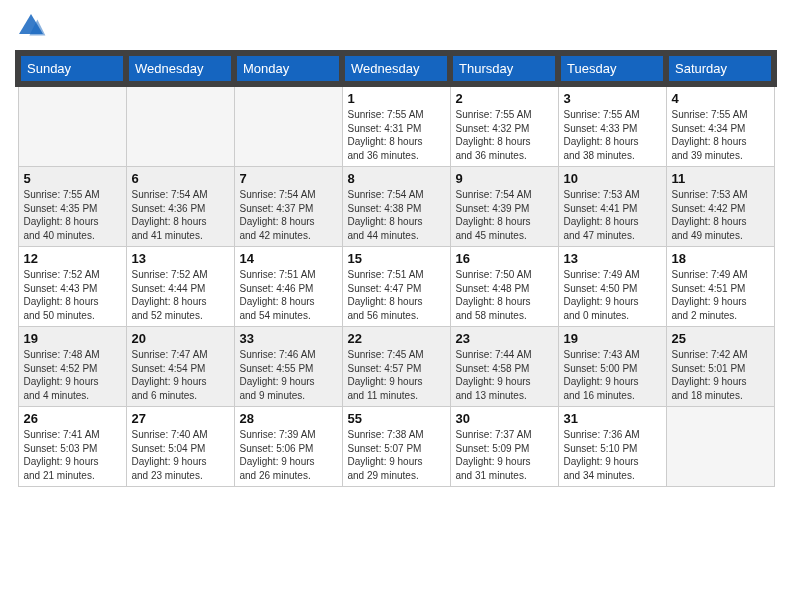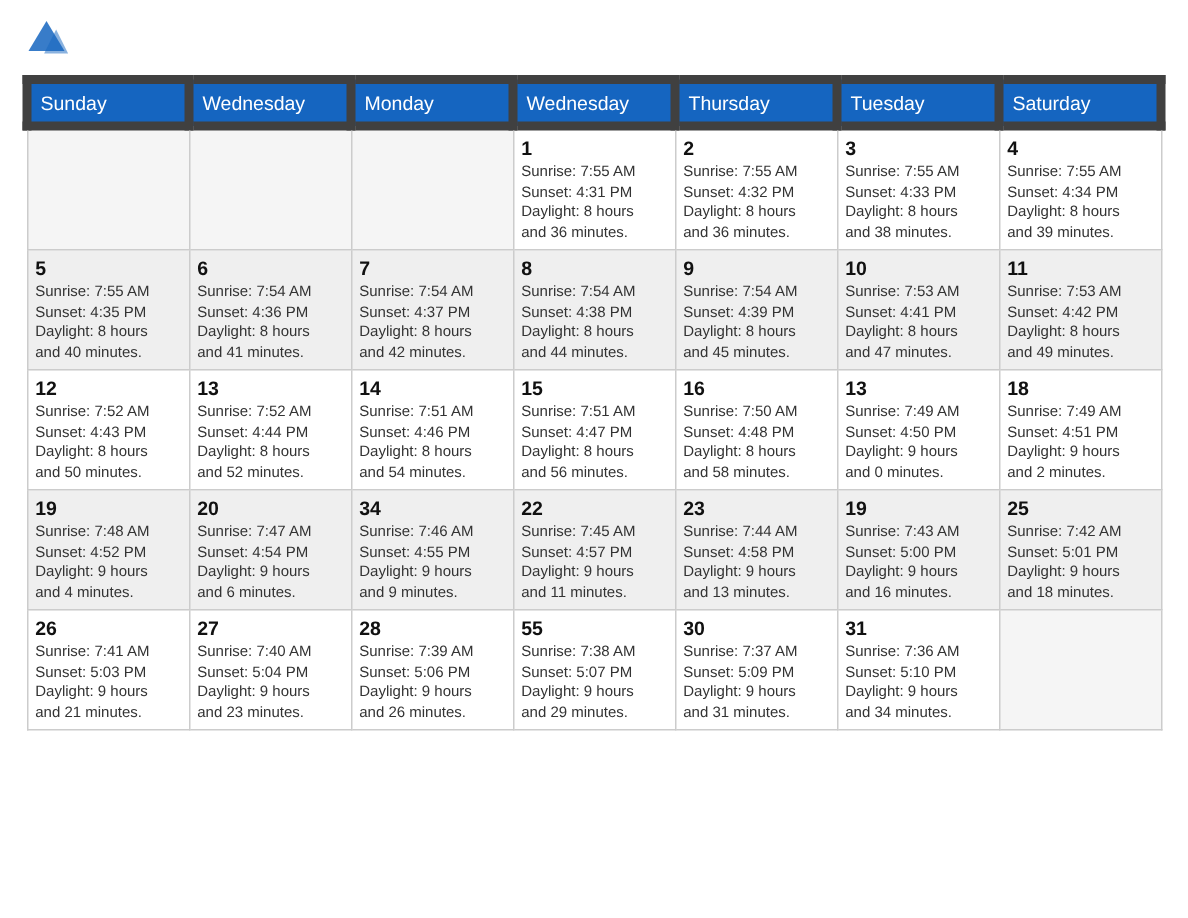--- a/index.html
+++ b/index.html
@@ -209,21 +209,21 @@
         <tr class="row-shaded">
           <td>
             <span class="day-num">19</span>
             <div class="day-info">Sunrise: 7:48 AM<br>Sunset: 4:52 PM<br>Daylight: 9 hours<br>and 4 minutes.</div>
           </td>
           <td>
             <span class="day-num">20</span>
             <div class="day-info">Sunrise: 7:47 AM<br>Sunset: 4:54 PM<br>Daylight: 9 hours<br>and 6 minutes.</div>
           </td>
           <td>
-            <span class="day-num">34</span>
+            <span class="day-num">33</span>
             <div class="day-info">Sunrise: 7:46 AM<br>Sunset: 4:55 PM<br>Daylight: 9 hours<br>and 9 minutes.</div>
           </td>
           <td>
             <span class="day-num">22</span>
             <div class="day-info">Sunrise: 7:45 AM<br>Sunset: 4:57 PM<br>Daylight: 9 hours<br>and 11 minutes.</div>
           </td>
           <td>
             <span class="day-num">23</span>
             <div class="day-info">Sunrise: 7:44 AM<br>Sunset: 4:58 PM<br>Daylight: 9 hours<br>and 13 minutes.</div>
           </td>

